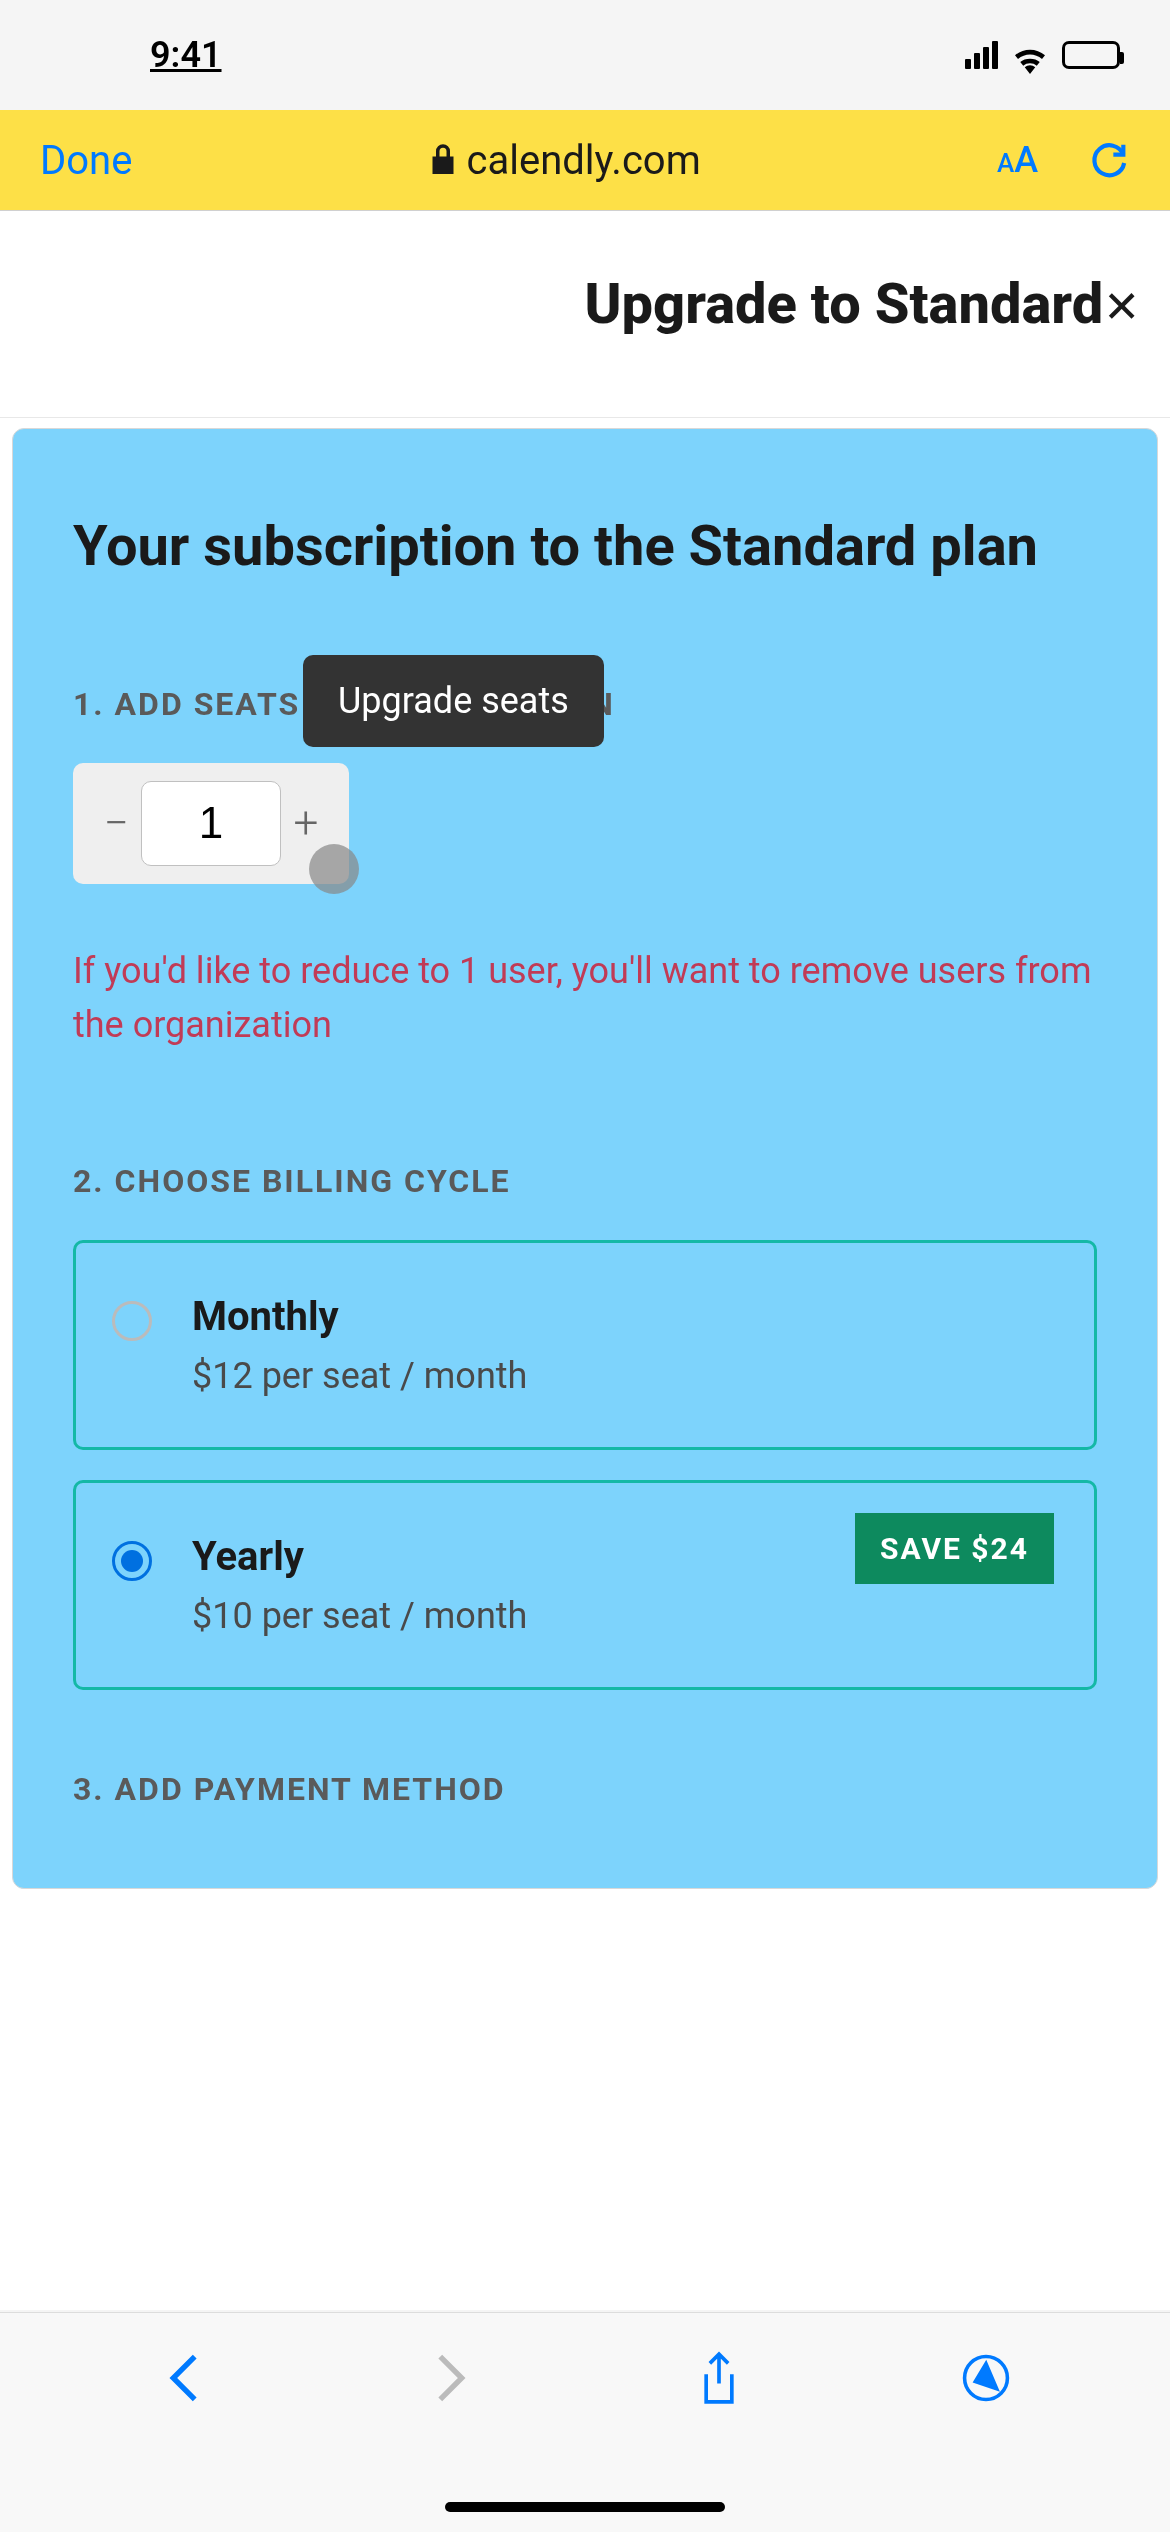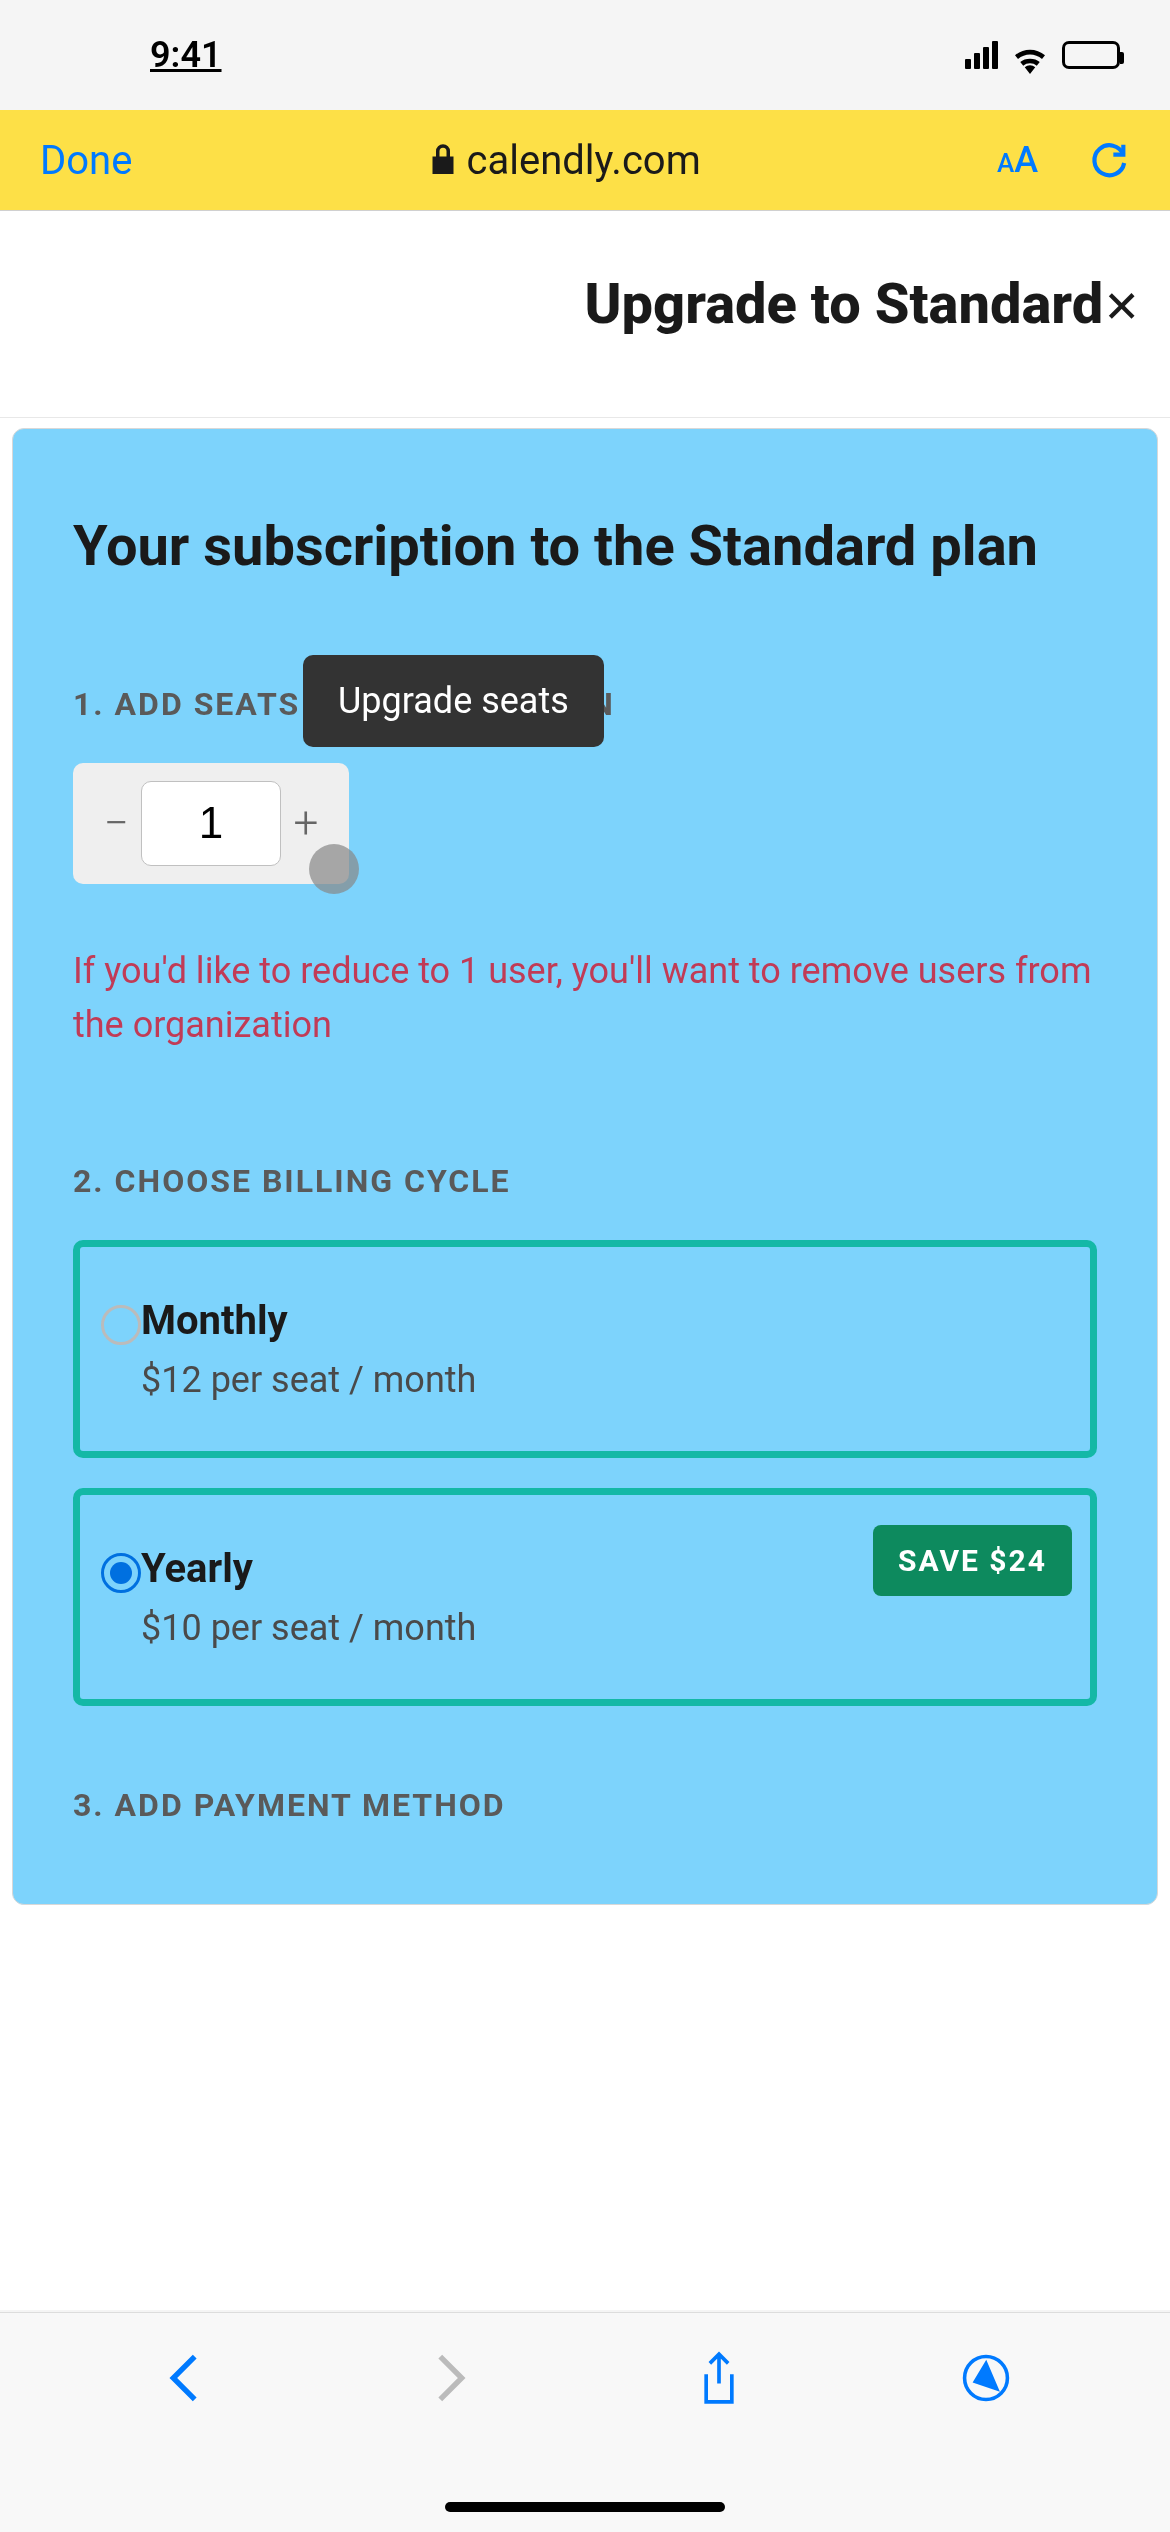--- a/index.html
+++ b/index.html
@@ -129,26 +129,27 @@
       height: 50px;
       background: #888;
       border-radius: 50%;
       opacity: 0.7;
     }
 
     .warning-text { color: #c13b56; font-size: 36px; line-height: 1.5; margin-bottom: 110px; }
 
     
     .billing-option {
-      border: 7px solid #14b8a6;
-      border-radius: 10px;
-      padding: 50px 21px;
+      border: 3px solid #14b8a6;
+      border-radius: 10px;
+      padding: 50px 36px;
       margin-bottom: 30px;
       display: flex;
       align-items: flex-start;
+      gap: 40px;
       position: relative;
     }
     .radio {
       width: 40px;
       height: 40px;
       border: 3px solid #bbb;
       border-radius: 50%;
       margin-top: 8px;
       flex-shrink: 0;
       position: relative;
@@ -160,26 +161,26 @@
       top: 50%; left: 50%;
       transform: translate(-50%, -50%);
       width: 22px; height: 22px;
       background: #0070e0;
       border-radius: 50%;
     }
     .option-title { font-size: 40px; font-weight: 700; color: #1a1a1a; margin-bottom: 15px; }
     .option-sub { font-size: 36px; color: #4a4a4a; }
     .save-badge {
       position: absolute;
-      right: 18px;
+      right: 40px;
       top: 30px;
       background: #0d8a5e;
       color: #fff;
       padding: 18px 25px;
-      border-radius: 8px;
+      border-radius: 0;
       font-size: 30px;
       font-weight: 700;
       letter-spacing: 2px;
       text-align: center;
     }
 
     .step3 { margin-top: 80px; }
 
     
     .bottom-toolbar {

